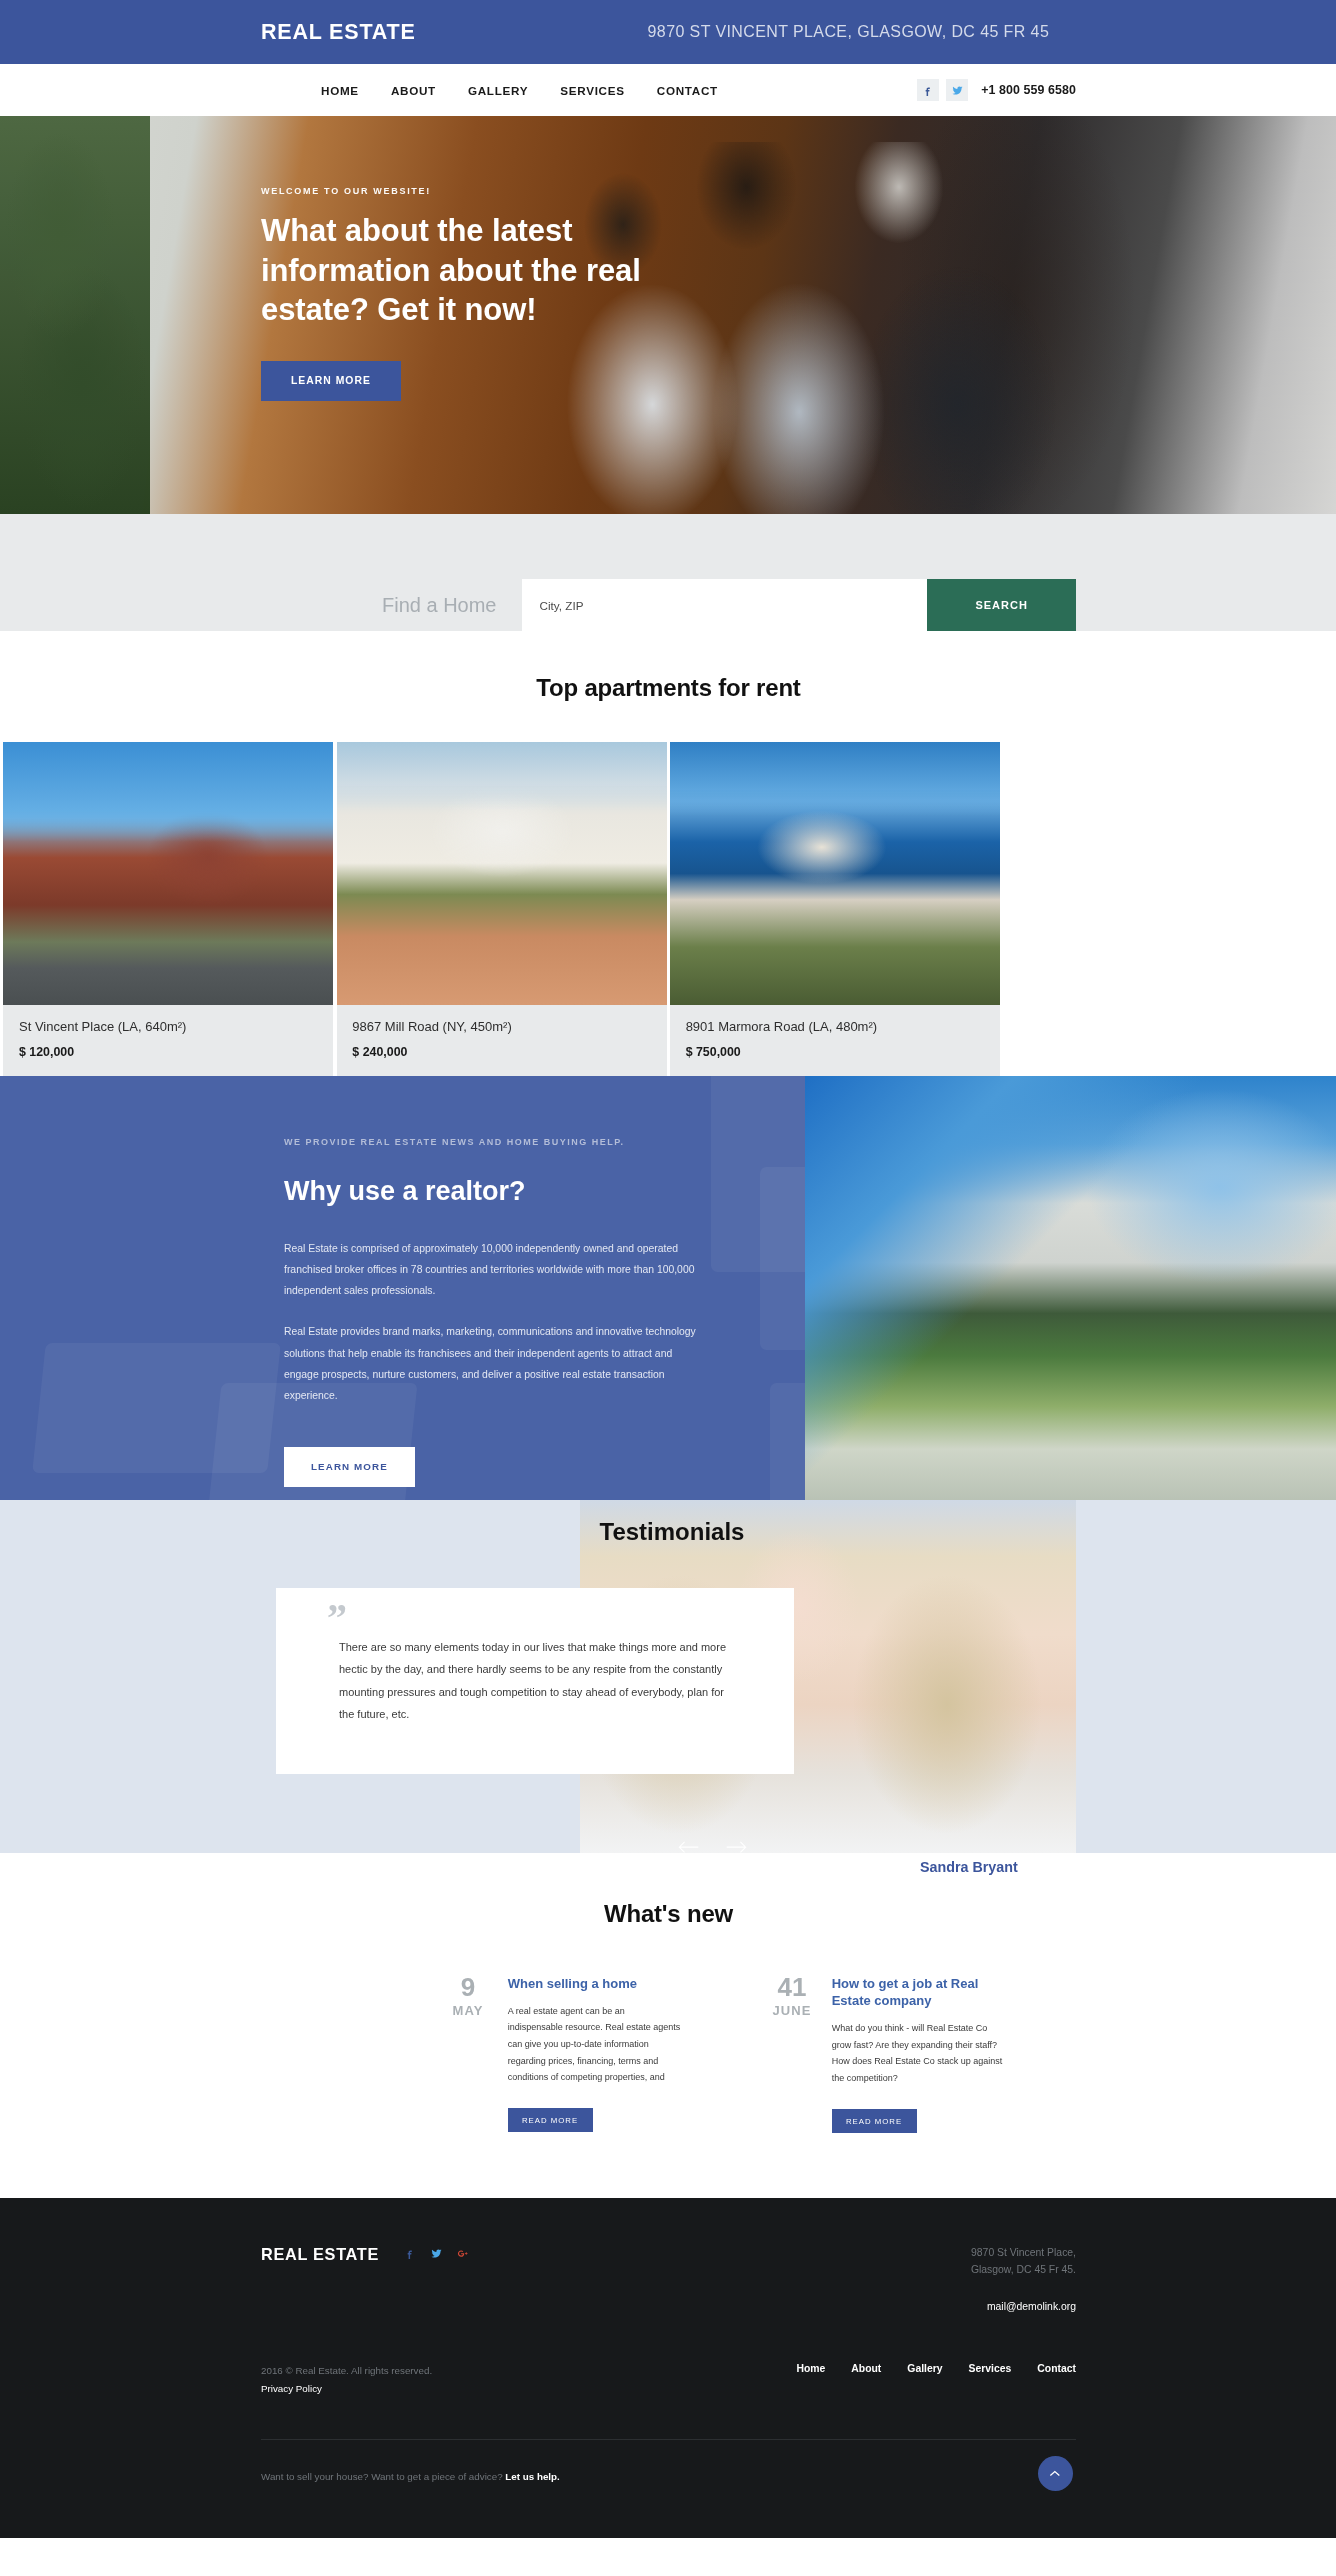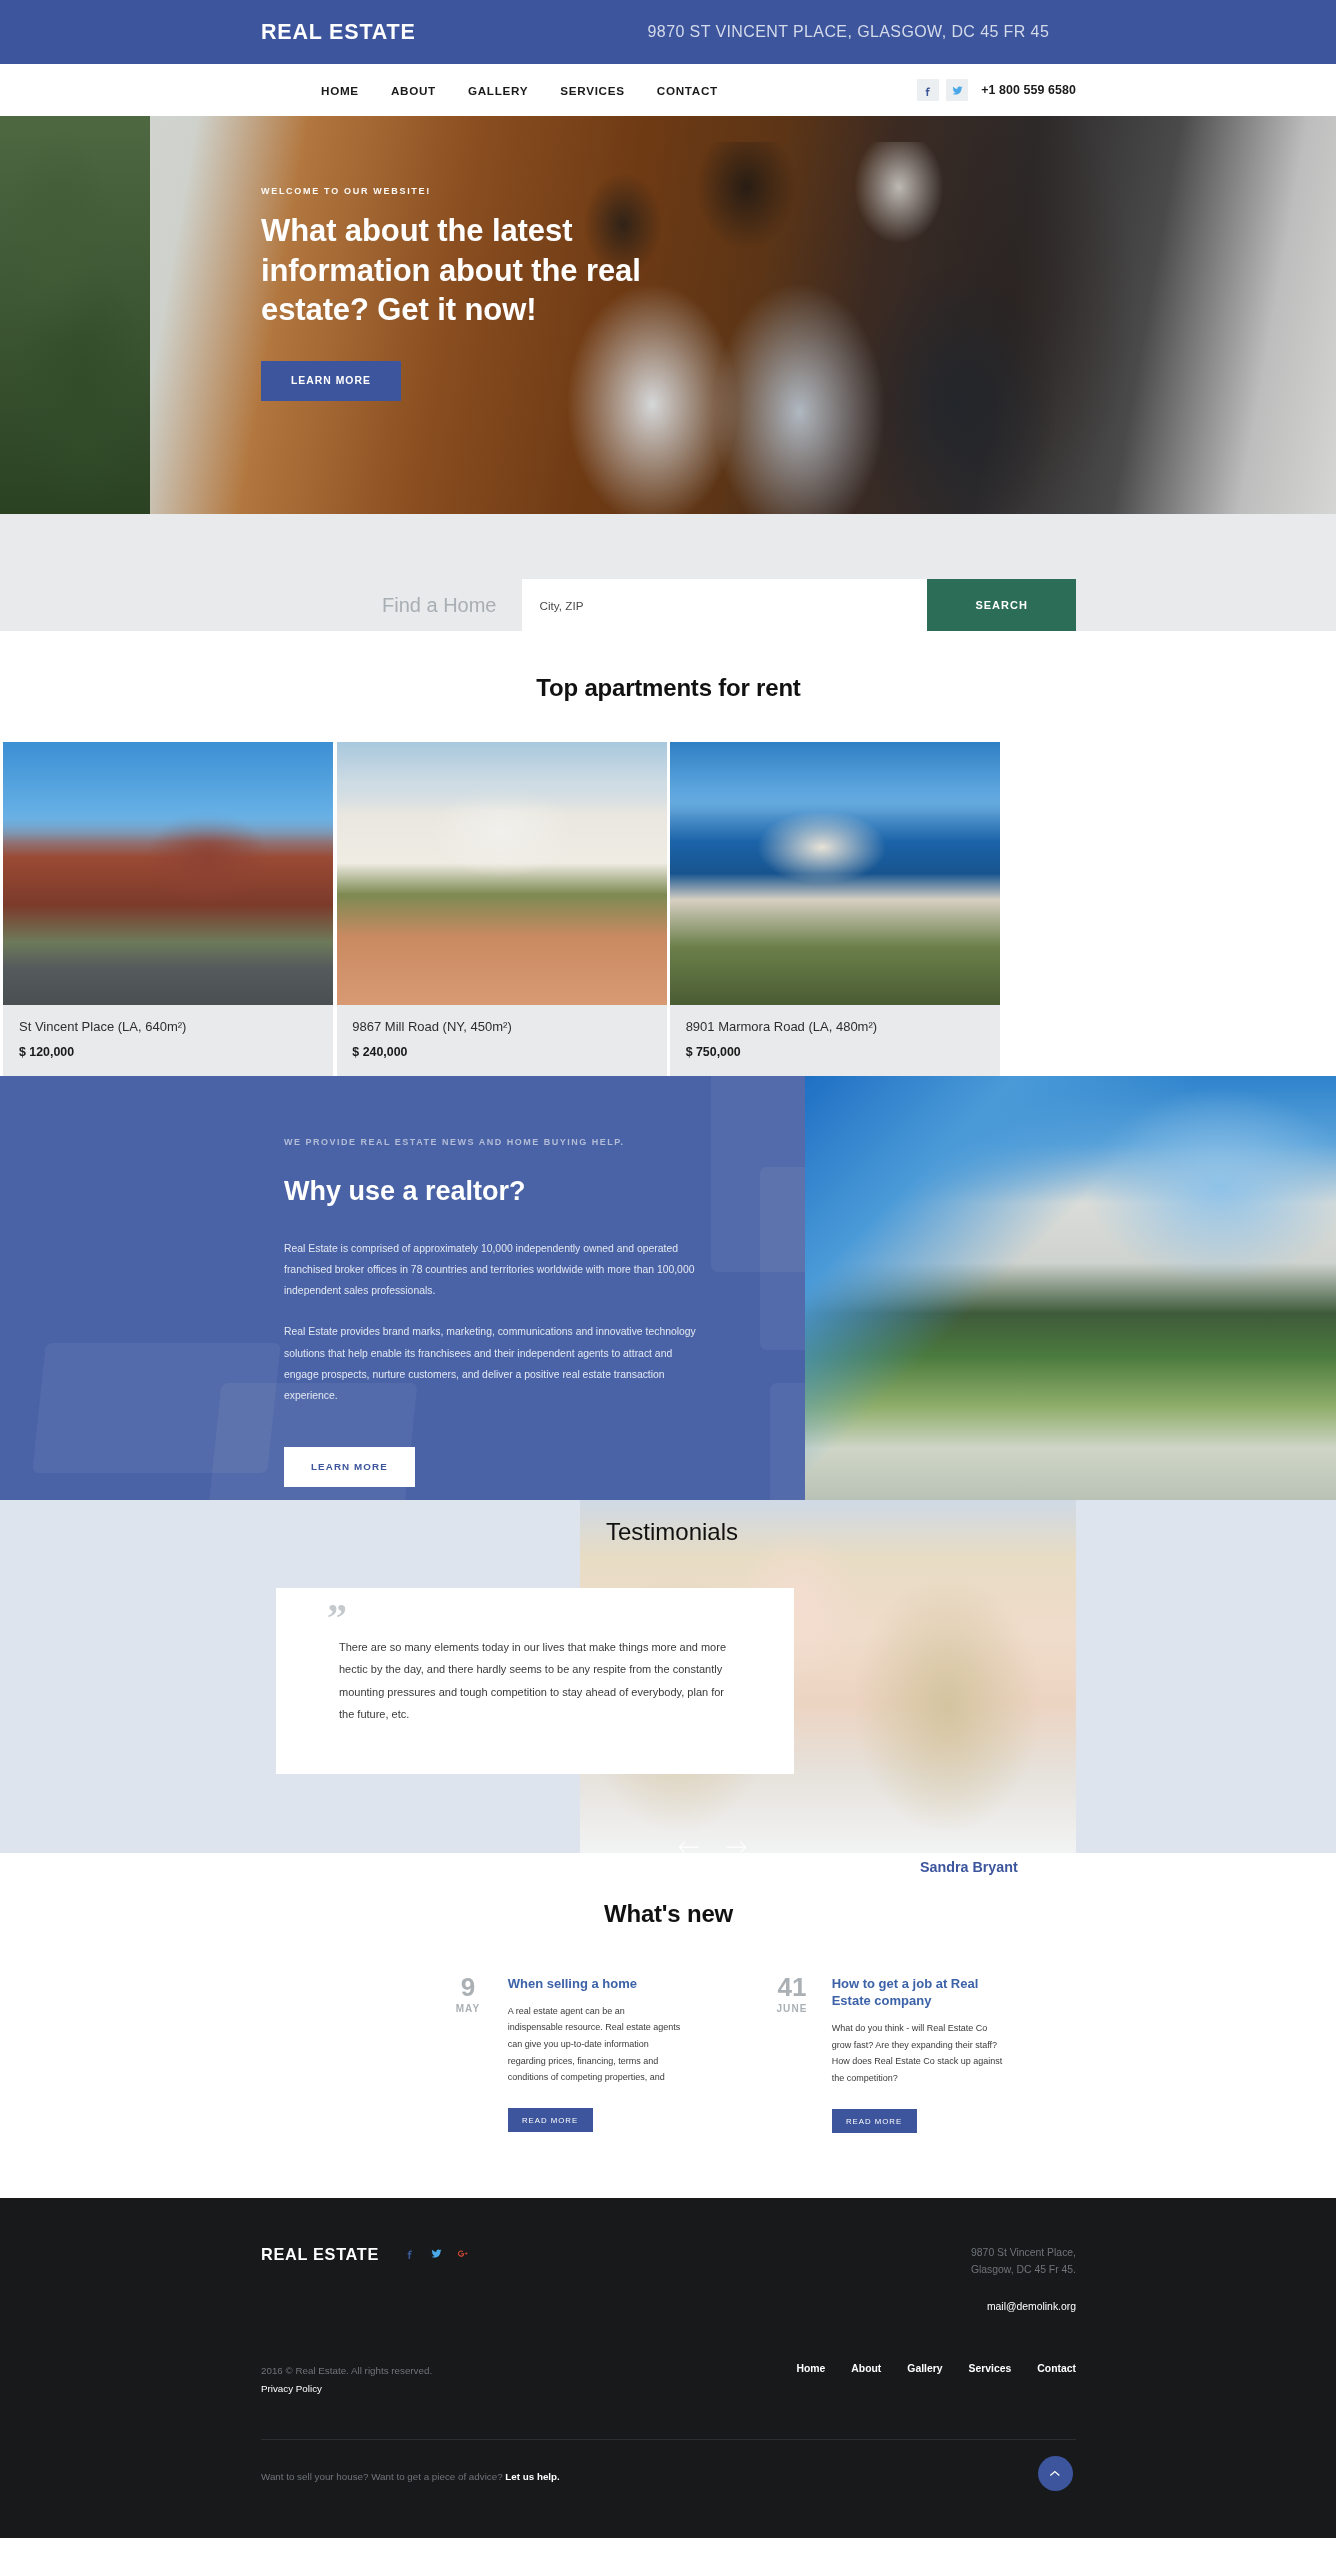--- a/index.html
+++ b/index.html
@@ -204,21 +204,21 @@
   .testi-photo {
     position:absolute; left:580px; top:0; width:496px; height:353px;
     background:
       radial-gradient(ellipse 98px 124px at 44% 30%, #f4ddd0, transparent 62%),
       radial-gradient(ellipse 143px 196px at 20% 58%, #d8c9a8, transparent 66%),
       radial-gradient(ellipse 143px 196px at 74% 58%, #d4c49f, transparent 66%),
       linear-gradient(180deg,#cfd9e6 0%,#e7dcc4 16%,#f0dccb 38%,#ecd4c2 58%,#e6e2dc 78%,#f2f3f4 100%);
   }
   .testi-title {
     position:relative; text-align:center; padding-top:18px;
-    font-size:24px; font-weight:400; color:#111;padding-left:7px;
+    font-size:24px; font-weight:700; color:#111;padding-left:7px;
   }
   .testi-card {
     position:absolute; left:276px; top:88px; width:518px; background:#fff;
     padding:48px 52px 48px 63px; min-height:157px;
   }
   .testi-quote {
     position:absolute; left:51px; top:10.4px;
     color:#c4c9ce; font-size:40px; font-weight:700; line-height:1;
     font-family:"Liberation Serif", serif;
   }
@@ -241,21 +241,21 @@
   .blog-grid {
     display:flex; gap:63px; margin-top:47px;
     justify-content:center; padding-left:136px;
   }
   .post { display:flex; gap:15.7px; width:261px; }
   .post-date { width:48px; text-align:center; flex-shrink:0; }
   .post-day {
     font-size:26px; font-weight:700; color:#aab0b4; line-height:.95;
   }
   .post-mon {
-    font-size:10px; font-weight:700; color:#aab0b4;
+    font-size:13px; font-weight:700; color:#aab0b4;
     letter-spacing:1.1px; text-transform:uppercase; margin-top:3.3px;
   }
   .post-title {
     font-size:13px; font-weight:700; color:#3c62a8;
     line-height:1.35; margin-bottom:10.4px;
   }
   .post-body { font-size:9px; line-height:1.85; color:#3a3a3a; width:173px; }
   .btn-read {
     display:inline-block; margin-top:22px; background:#3c559c; color:#fff;
     font-size:7.8px; font-weight:400; letter-spacing:1px; text-transform:uppercase;

